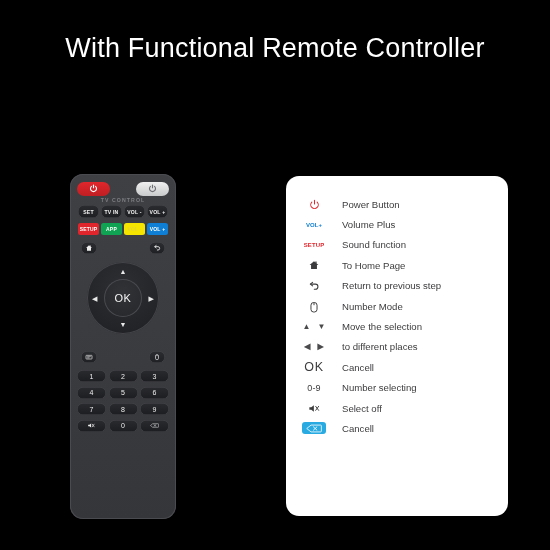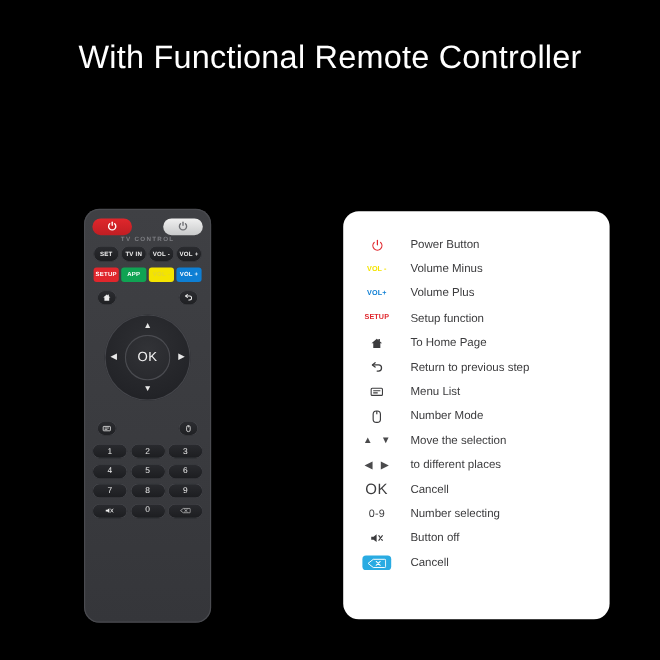--- a/index.html
+++ b/index.html
@@ -239,33 +239,29 @@
     <div class="leg-row">
       <span class="leg-icon">
         <svg width="11" height="11" viewBox="0 0 24 24">
           <path d="M12 3 v8" stroke="#e0262c" stroke-width="2.2" fill="none" stroke-linecap="round"></path>
           <path d="M6.2 6.6 a8.2 8.2 0 1 0 11.6 0" stroke="#e0262c" stroke-width="2.2" fill="none" stroke-linecap="round"></path>
         </svg>
       </span>
       <span class="leg-text">Power Button</span>
     </div>
 
-    <div class="leg-row">
-      <span class="leg-icon" style="color:#f4e400;font-size:6px">VOL -</span>
-      <span class="leg-text">Volume Minus</span>
-    </div>
 
     <div class="leg-row">
       <span class="leg-icon" style="color:#0e7fd4;font-size:6px">VOL+</span>
       <span class="leg-text">Volume Plus</span>
     </div>
 
     <div class="leg-row">
       <span class="leg-icon" style="color:#e0262c;font-size:6px">SETUP</span>
-      <span class="leg-text">Setup function</span>
+      <span class="leg-text">Sound function</span>
     </div>
 
 
     <div class="leg-row">
       <span class="leg-icon">
         <svg width="12" height="12" viewBox="0 0 24 24">
           <path d="M12 4.5 L3.2 12.2 h2.9 v7.6 h11.8 v-7.6 h2.9 Z" fill="#3c3c3e"></path>
           <rect x="14.6" y="5" width="2.6" height="4.2" fill="#3c3c3e"></rect>
         </svg>
       </span>
@@ -275,29 +271,20 @@
     <div class="leg-row">
       <span class="leg-icon">
         <svg width="12" height="12" viewBox="0 0 24 24">
           <path d="M5.5 8.2 h9.3 a5.1 5.1 0 0 1 0 10.2 h-2.2" stroke="#3c3c3e" stroke-width="2.1" fill="none" stroke-linecap="round"></path>
           <path d="M9.2 4.6 L4.6 8.2 l4.6 3.6" stroke="#3c3c3e" stroke-width="2.1" fill="none" stroke-linecap="round" stroke-linejoin="round"></path>
         </svg>
       </span>
       <span class="leg-text">Return to previous step</span>
     </div>
 
-    <div class="leg-row">
-      <span class="leg-icon">
-        <svg width="12" height="11" viewBox="0 0 24 20">
-          <rect x="2.6" y="4" width="18.8" height="12" rx="1.6" stroke="#3c3c3e" stroke-width="1.8" fill="none"></rect>
-          <path d="M6 8.4 h12 M6 11.8 h7.5" stroke="#3c3c3e" stroke-width="1.7"></path>
-        </svg>
-      </span>
-      <span class="leg-text">Menu List</span>
-    </div>
 
     <div class="leg-row">
       <span class="leg-icon">
         <svg width="10" height="13" viewBox="0 0 18 24">
           <rect x="3.4" y="4.6" width="11.2" height="17.6" rx="5" stroke="#3c3c3e" stroke-width="1.8" fill="none"></rect>
           <path d="M9 4.6 v5" stroke="#3c3c3e" stroke-width="1.8"></path>
         </svg>
       </span>
       <span class="leg-text">Number Mode</span>
     </div>
@@ -332,21 +319,21 @@
       <span class="leg-text">Number selecting</span>
     </div>
 
     <div class="leg-row">
       <span class="leg-icon">
         <svg width="13" height="11" viewBox="0 0 24 18">
           <path d="M2.5 6.6 h3.6 L10.8 3 v12 L6.1 11.4 H2.5 Z" fill="#3c3c3e"></path>
           <path d="M14.2 5 l5.4 7.4 M19.6 5 l-5.4 7.4" stroke="#3c3c3e" stroke-width="1.7" stroke-linecap="round"></path>
         </svg>
       </span>
-      <span class="leg-text">Button off</span>
+      <span class="leg-text">Select off</span>
     </div>
 
     <div class="leg-row">
       <span class="leg-icon">
         <span class="cancel-pill">
           <svg width="16" height="9" viewBox="0 0 30 16">
             <path d="M9.5 1.6 H27.4 a1.4 1.4 0 0 1 1.4 1.4 v10 a1.4 1.4 0 0 1 -1.4 1.4 H9.5 L1.4 8 Z" fill="#29abe2" stroke="#ffffff" stroke-width="1.5"></path>
             <path d="M14 5 l6.4 6 M20.4 5 l-6.4 6" stroke="#ffffff" stroke-width="1.6" stroke-linecap="round"></path>
           </svg>
         </span>

